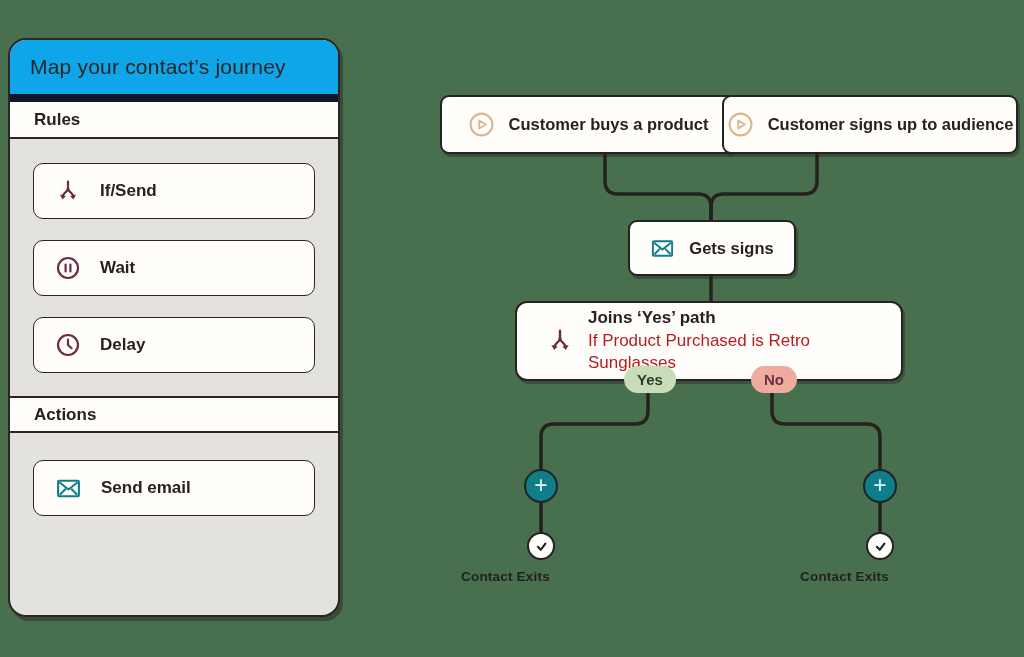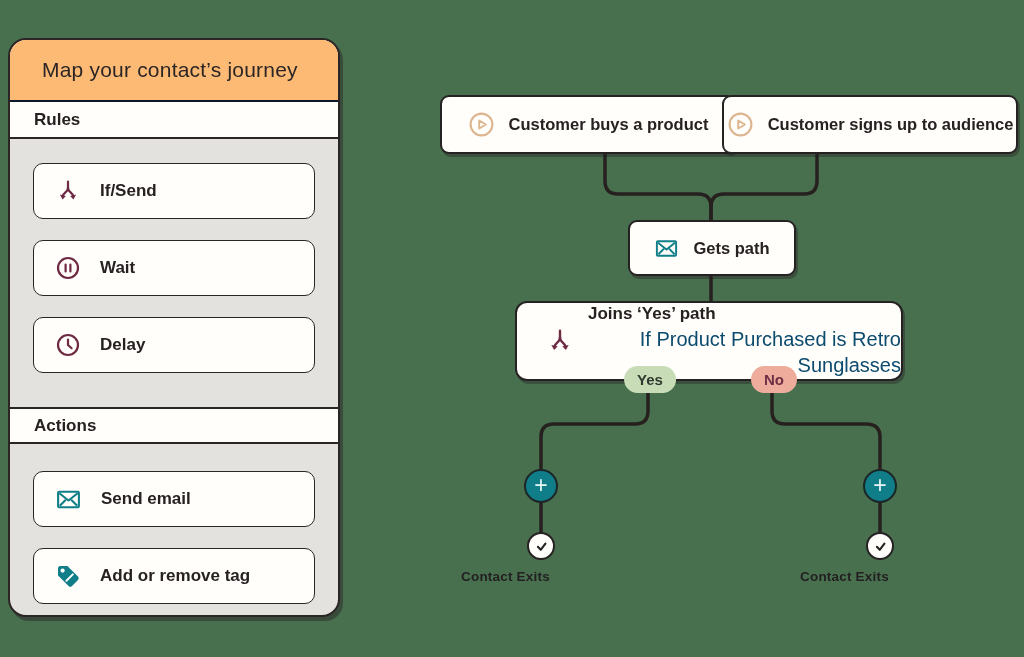--- a/index.html
+++ b/index.html
@@ -14,59 +14,59 @@
 
   
   .panel {
     position:absolute; left:8px; top:38px; width:332px; height:579px;
     background:#e4e2de;
     border:2.5px solid #2b2526; border-radius:18px;
     box-shadow:3px 4px 0 rgba(40,34,35,.45);
     overflow:hidden; z-index:2;
   }
   .panel-title {
-    background:#fdba74; height:62px; display:flex; align-items:center;
-    padding-left:32px; font-size:21px; letter-spacing:.2px; color:#2b2526;
-    border-bottom:2px solid #0f172a;
+    background:#0ea5e9; height:62px; display:flex; align-items:center;
+    padding-left:20px; font-size:21px; letter-spacing:.2px; color:#2b2526;
+    border-bottom:8px solid #0f172a;
   }
   .section-head {
     background:#fffefb; height:37px; display:flex; align-items:center;
     padding-left:24px; font-size:17px; font-weight:700; color:#272122;
     border-bottom:2px solid #2b2526;
     text-align:center;
   }
   .section-head.with-top { border-top:2px solid #2b2526; }
   .tool-stack { padding:24px 23px 0 23px; display:flex; flex-direction:column; gap:21px; }
   .tool-btn {
     height:56px; background:#fffefb;
     border:1.8px solid #2b2526; border-radius:10px;
     display:flex; align-items:center; padding-left:21px; gap:19px;
     font-size:17px; font-weight:700; color:#272122; cursor:pointer;
   }
-  .actions-gap { margin-top:34px; }
+  .actions-gap { margin-top:23px; }
 
   
   .wires { position:absolute; left:0; top:0; z-index:0; }
   .node {
     position:absolute; background:#fffefb;
     border:2px solid #262122; border-radius:9px;
     box-shadow:2px 3px 0 rgba(38,33,34,.4);
     display:flex; align-items:center; justify-content:center; gap:14px;
     font-size:16.5px; font-weight:700; color:#272122; z-index:1;
   }
   .node-trigger-1 { left:440px; top:95px;  width:296px; height:59px; }
   .node-trigger-2 { left:722px; top:95px;  width:296px; height:59px; }
   .node-email     { left:628px; top:220px; width:168px; height:56px; }
   .node-condition {
     left:515px; top:301px; width:388px; height:80px; border-radius:12px;
     justify-content:flex-start; padding-left:29px; 
   }
   .cond-text { display:flex; flex-direction:column; line-height:1.32; }
   .cond-title { font-size:17px; font-weight:700; }
-  .cond-sub { font-size:20px; font-weight:400; color:#0c4a6e;text-align:right; }
+  .cond-sub { font-size:17px; font-weight:400; color:#b91c1c; }
   .pill {
     position:absolute; bottom:-14px; transform:translateX(-50%);
     height:27px; padding:0 13px; border-radius:14px;
     display:flex; align-items:center; font-size:15px; font-weight:700;
     z-index:3;
     margin-top:20px;
   }
   .pill-yes { left:133px; background:#c9dcb8; color:#2f3a2e; }
   .pill-no  { left:257px; background:#edac9c; color:#6d2f44; }
 
@@ -154,30 +154,20 @@
     <div class="tool-btn">
       <span class="icon">
         <svg width="27" height="27" viewBox="0 0 26 26">
           <rect x="3" y="5.5" width="20" height="15" rx="1" stroke="#0F7E88" stroke-width="2" fill="none"></rect>
           <path d="M4.2 7 L13 14 L21.8 7" stroke="#0F7E88" stroke-width="2" fill="none" stroke-linejoin="round"></path>
           <path d="M4.6 19 L10.4 13.2 M21.4 19 L15.6 13.2" stroke="#0F7E88" stroke-width="2" fill="none"></path>
         </svg>
       </span>
       <span>Send email</span>
     </div>
-    <div class="tool-btn">
-      <span class="icon">
-        <svg width="26" height="26" viewBox="0 0 26 26">
-          <path d="M3 5.2 A2.2 2.2 0 0 1 5.2 3 H12.4 L23 13.6 A2.4 2.4 0 0 1 23 17 L17 23 A2.4 2.4 0 0 1 13.6 23 L3 12.4 Z" fill="#0F7E88"></path>
-          <circle cx="7.6" cy="7.6" r="2.1" fill="#fffefb"></circle>
-          <path d="M11.4 17.8 L17.8 11.4" stroke="#fffefb" stroke-width="2" stroke-linecap="round"></path>
-        </svg>
-      </span>
-      <span>Add or remove tag</span>
-    </div>
   </div>
 </div>
 
 <div class="node node-trigger-1">
   <span class="icon">
     <svg width="27" height="27" viewBox="0 0 26 26">
       <circle cx="13" cy="13" r="10.5" stroke="#DDB58E" stroke-width="2" fill="none"></circle>
       <path d="M10.8 9.2 L17.2 13 L10.8 16.8 Z" stroke="#DDB58E" stroke-width="1.8" fill="none" stroke-linejoin="round"></path>
     </svg>
   </span>
@@ -195,21 +185,21 @@
 </div>
 
 <div class="node node-email">
   <span class="icon">
     <svg width="25" height="25" viewBox="0 0 26 26">
       <rect x="3" y="5.5" width="20" height="15" rx="1" stroke="#0F7E88" stroke-width="2" fill="none"></rect>
       <path d="M4.2 7 L13 14 L21.8 7" stroke="#0F7E88" stroke-width="2" fill="none" stroke-linejoin="round"></path>
       <path d="M4.6 19 L10.4 13.2 M21.4 19 L15.6 13.2" stroke="#0F7E88" stroke-width="2" fill="none"></path>
     </svg>
   </span>
-  <span>Gets path</span>
+  <span>Gets signs</span>
 </div>
 
 <div class="node node-condition">
   <span class="icon">
     <svg width="28" height="28" viewBox="0 0 26 26">
       <path d="M13 3.5 V9.5 C13 14.5 8.6 14 7.6 18.6" stroke="#6E2A43" stroke-width="2.2" fill="none" stroke-linecap="round"></path>
       <path d="M13 9.5 C13 14.5 17.4 14 18.4 18.6" stroke="#6E2A43" stroke-width="2.2" fill="none" stroke-linecap="round"></path>
       <path d="M4.9 16.6 L7.6 21.4 L10.8 17.9 Z" fill="#6E2A43"></path>
       <path d="M21.1 16.6 L18.4 21.4 L15.2 17.9 Z" fill="#6E2A43"></path>
     </svg>

